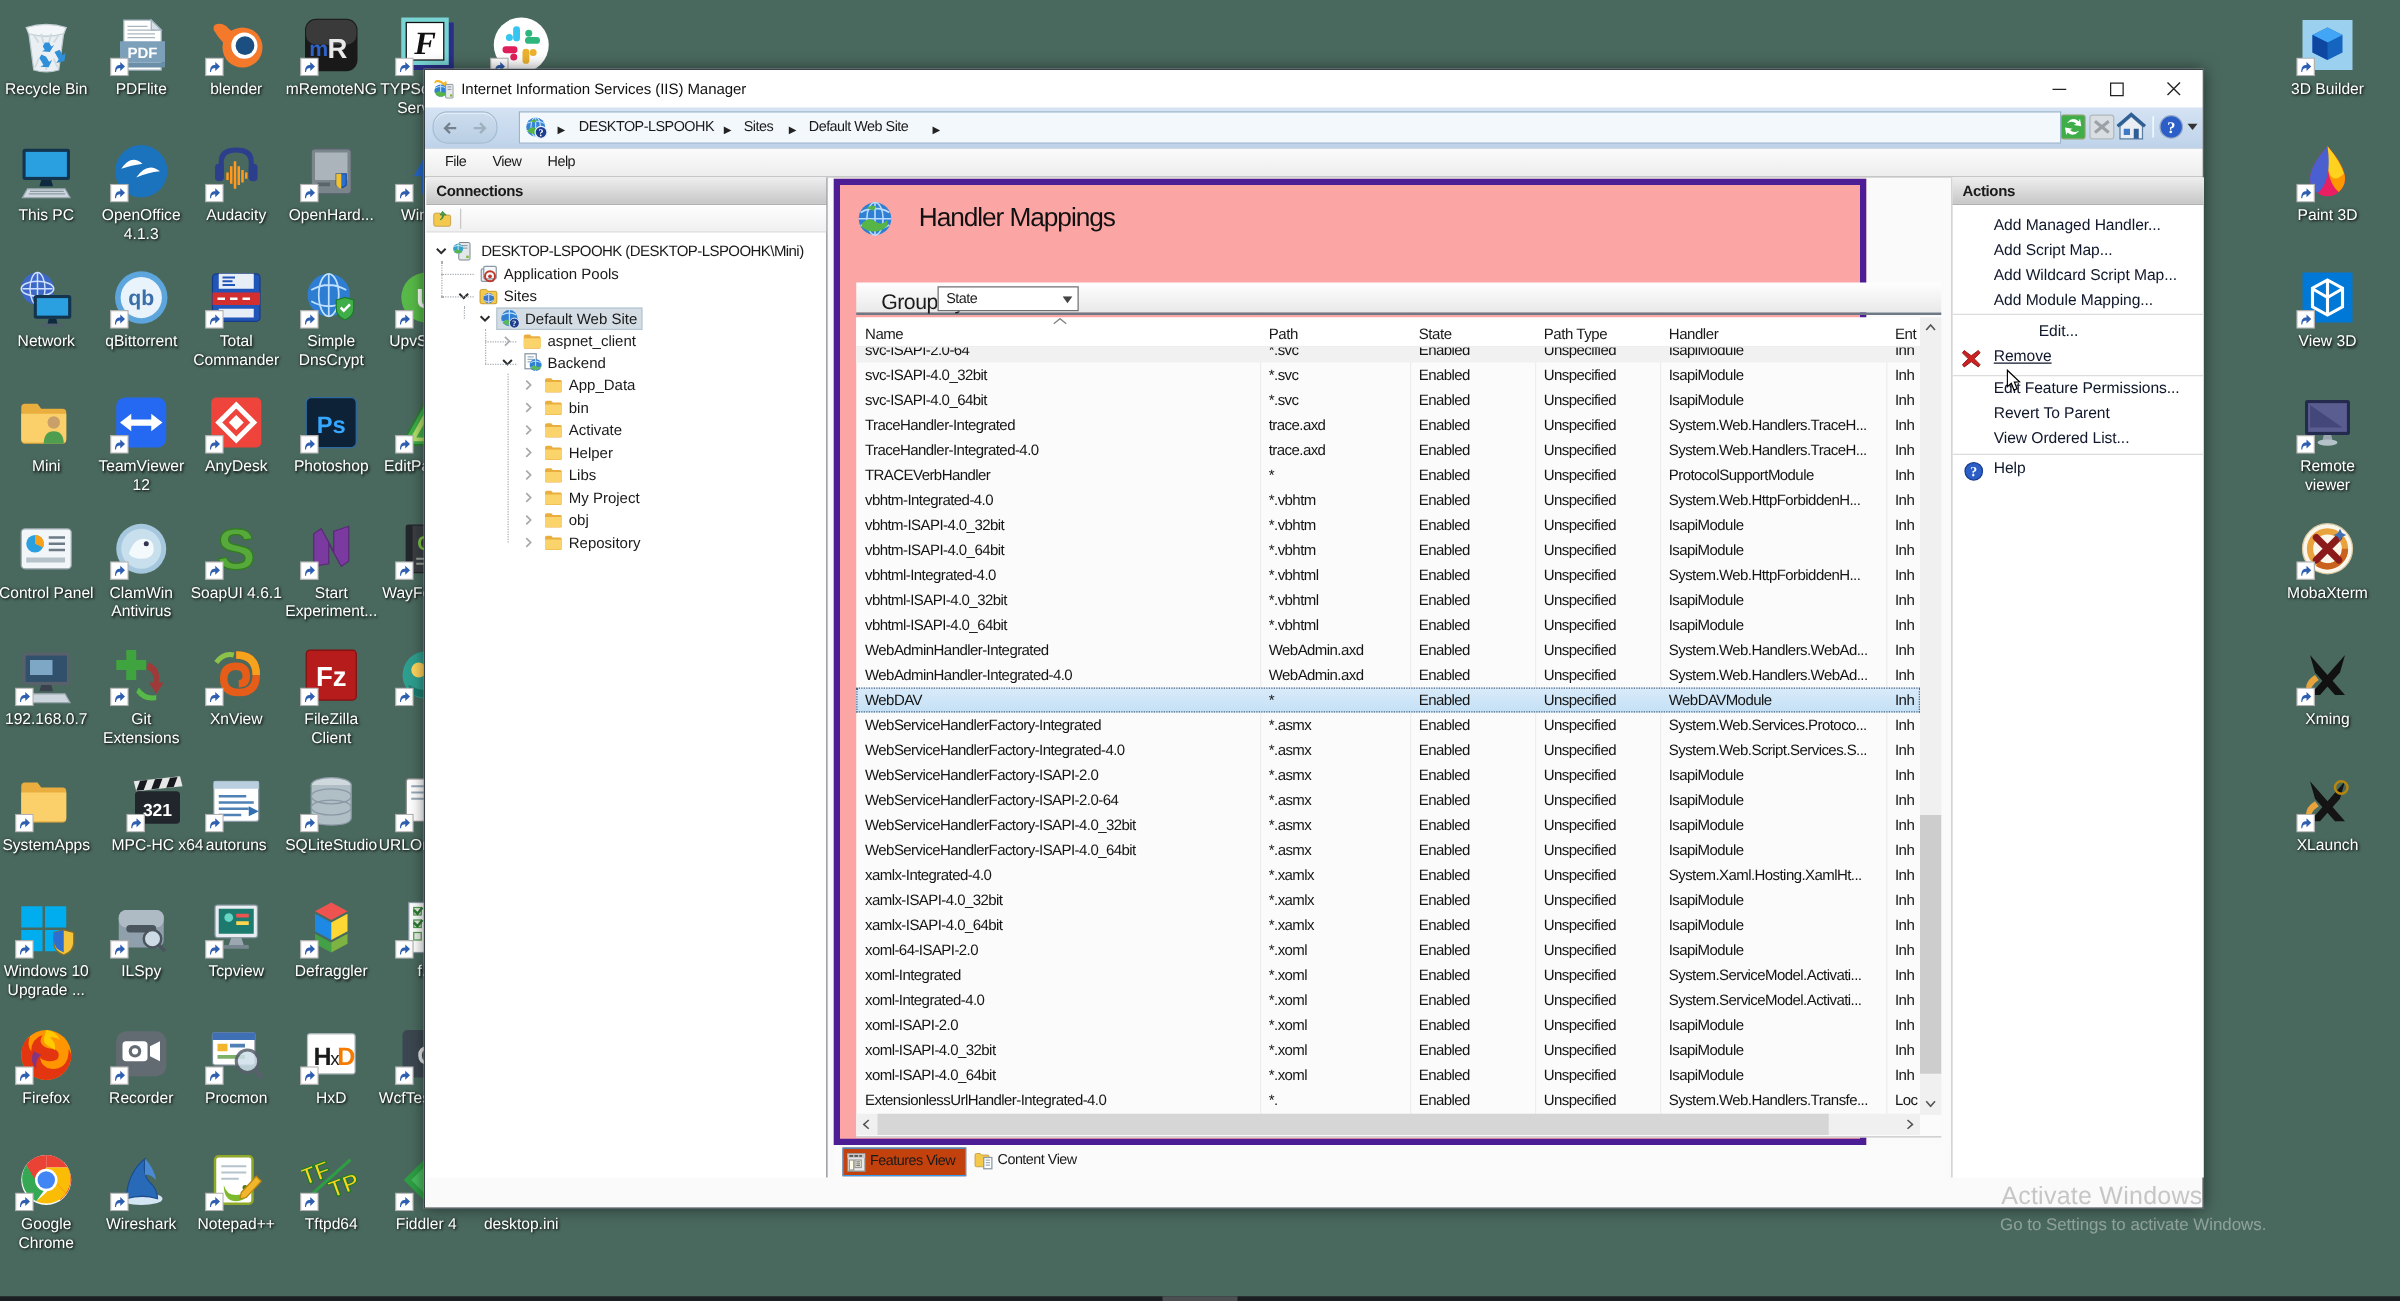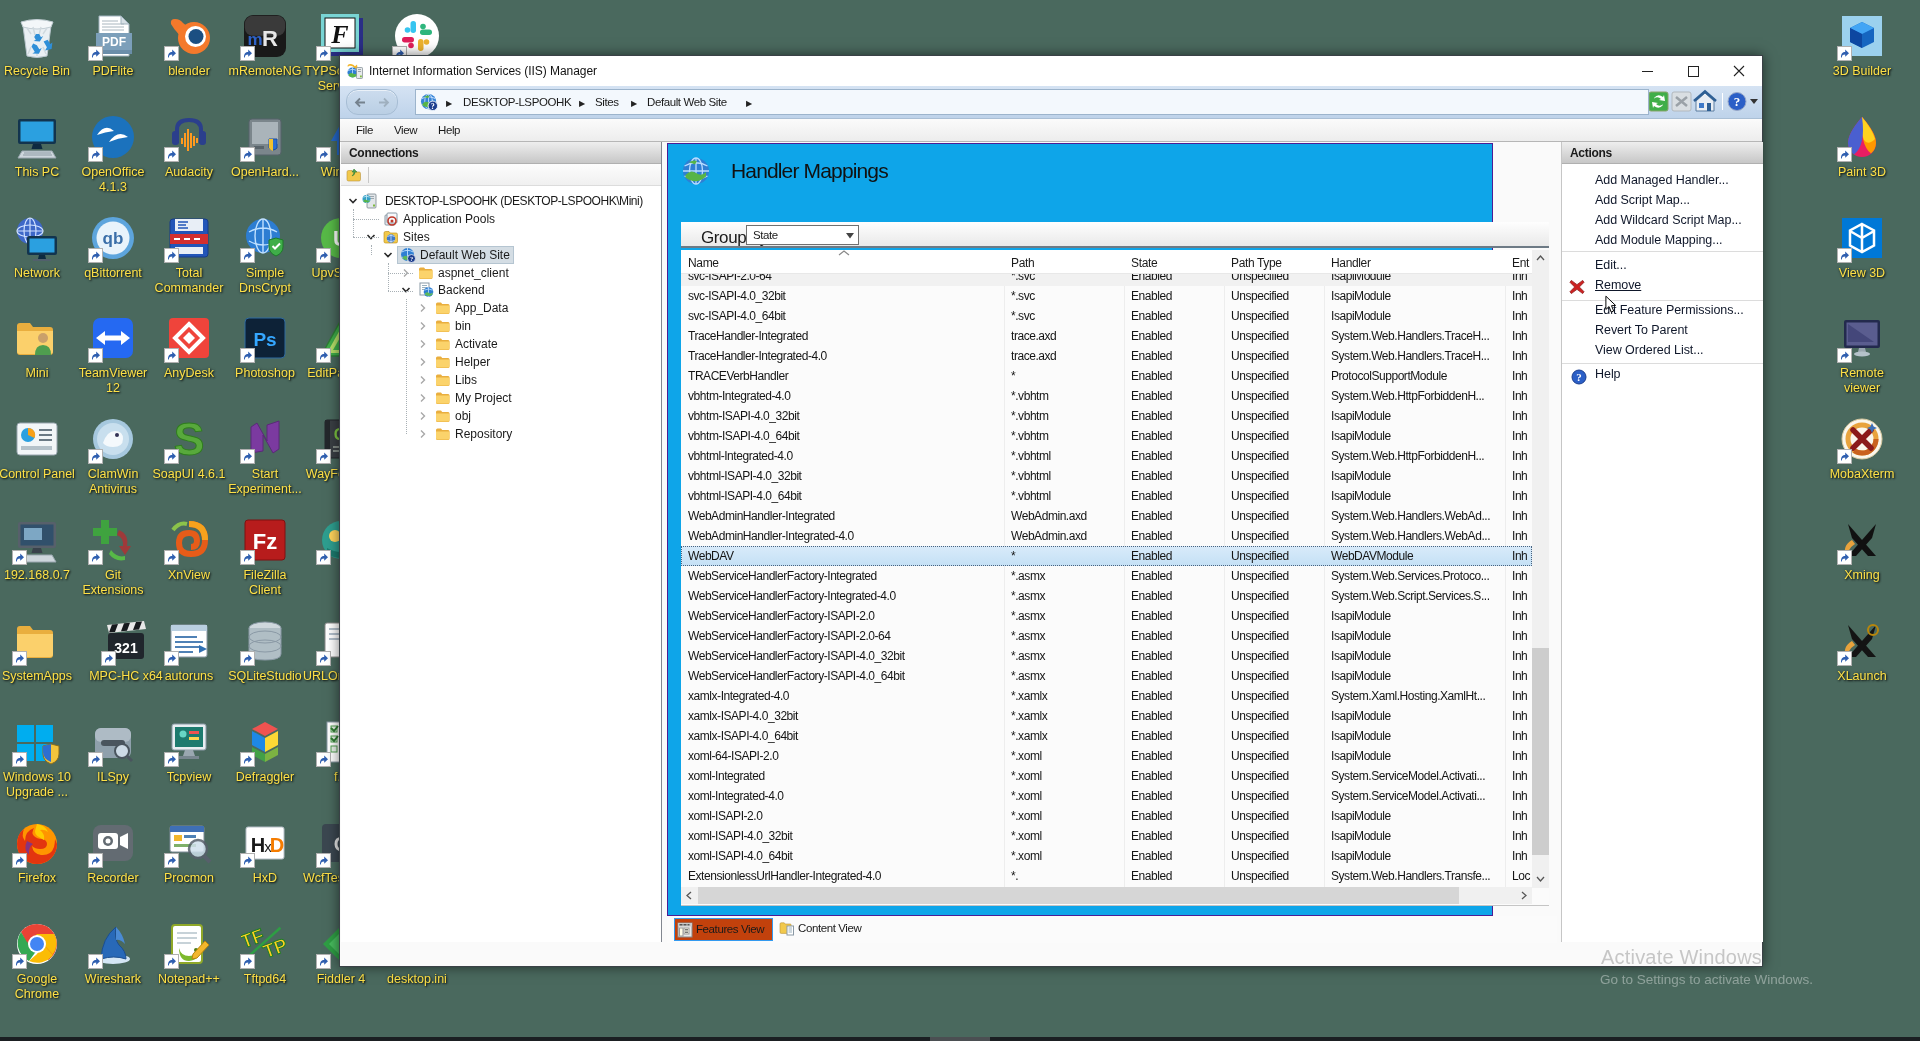--- a/index.html
+++ b/index.html
@@ -1,16 +1,16 @@
 <!DOCTYPE html>
 <html><head><meta charset="utf-8"><style>
 *{margin:0;padding:0;box-sizing:border-box}
 html,body{width:1920px;height:1041px;overflow:hidden}
 body{background:#4a695e;font-family:"Liberation Sans",sans-serif;position:relative}
-.di{position:absolute;width:76px;text-align:center;color:#fde047;font-size:12.5px;line-height:14.5px}
+.di{position:absolute;width:76px;text-align:center;color:#ffffff;font-size:12.5px;line-height:14.5px}
 .di .ib{position:relative;width:48px;height:48px;margin:0 auto}
 .di .mn{position:absolute;left:0;top:0;width:48px;height:48px}
 .di .sc{position:absolute;left:-1px;bottom:-1px;width:15px;height:15px}
 .di .lb{display:block;margin-top:4px;text-shadow:1px 1px 2px rgba(0,0,0,.85),0 0 3px rgba(0,0,0,.4)}
 #win{position:absolute;left:339px;top:55px;width:1424px;height:912px;background:#fafafa;border:1px solid #3a4146;box-shadow:0 0 12px rgba(0,0,0,.55);z-index:10}
 #tbar{position:absolute;left:0;top:0;width:100%;height:30px;background:#fff}
 #tbar .ti{position:absolute;left:7px;top:7px;width:16px;height:16px}
 #tbar .tt{position:absolute;left:29px;top:8px;font-size:12px;letter-spacing:-0.05px;color:#111}
 .cap{position:absolute;top:0;width:46px;height:30px}
 .cap svg{position:absolute;left:0;top:0;width:46px;height:30px}
@@ -23,21 +23,21 @@
 #menu{position:absolute;left:0;top:63px;width:100%;height:23px;background:linear-gradient(#fbfbfb,#ededed);border-bottom:1px solid #b6b6b6}
 #menu span{position:absolute;top:5px;font-size:11.5px;letter-spacing:-0.4px;color:#1a1a1a}
 #lpan{position:absolute;left:1px;top:86px;width:321px;height:800px;background:#fff;border-right:1px solid #828790}
 .phead{position:absolute;left:0;top:0;width:100%;height:22px;background:linear-gradient(#eee,#c7c7c7);border-bottom:1px solid #b0b0b0;font-size:12px;font-weight:bold;letter-spacing:-0.3px;color:#1a1a1a;padding:4px 0 0 8px}
 #ltool{position:absolute;left:0;top:22px;width:100%;height:22px;background:linear-gradient(#fdfdfd,#f0f0f0);border-bottom:1px solid #dcdcdc}
 .texp{position:absolute;width:10px;height:10px}
 .tico{position:absolute;width:16px;height:16px}
 .tlb{position:absolute;font-size:12px;letter-spacing:0;color:#1a1a1a;white-space:nowrap;line-height:18px}
 .tlb.rt{letter-spacing:-0.45px}
 .tsel{position:absolute;height:18px;background:#d4dde4;border:1px solid #b5c5d1}
-#cpan{position:absolute;left:327px;top:87px;width:826px;height:773px;background:#0ea5e9;border:1px solid #4c1d95}
+#cpan{position:absolute;left:327px;top:87px;width:826px;height:773px;background:#fca5a5;border:5px solid #4c1d95}
 #cpan .big{position:absolute;left:63px;top:15px;font-size:21px;letter-spacing:-0.85px;color:#111}
 #cpan .glob{position:absolute;left:14px;top:13px;width:29px;height:29px}
 #cpan .desc{position:absolute;left:16px;top:58px;font-size:12px;letter-spacing:-0.15px;color:#1a1a1a}
 #gbar{position:absolute;left:13px;top:78px;width:868px;height:26px;background:linear-gradient(#fefefe,#e9e9e9);border-bottom:2px solid #6d7a85}
 #gbar .gl{position:absolute;left:20px;top:6px;font-size:17px;letter-spacing:-0.4px;color:#1a1a1a}
 #gdrop{position:absolute;left:65px;top:3px;width:113px;height:20px;background:#fff;border:1px solid #707070;font-size:11.5px;letter-spacing:-0.4px;color:#1a1a1a;padding:3px 0 0 6px}
 #gdrop svg{position:absolute;right:4px;top:7px;width:8px;height:6px}
 #lv{position:absolute;left:13px;top:106px;width:868px;height:656px;background:#fbfbfb;border-bottom:1px solid #c5c5c5}
 #lvh{position:absolute;left:0;top:0;width:851px;height:24px;background:#fff;border-bottom:1px solid #e8e8e8}
 #lvh span{position:absolute;top:6px;font-size:12px;letter-spacing:-0.35px;color:#1a1a1a}
@@ -1509,21 +1509,21 @@
         <span>Content View</span>
       </div>
   </div>
   <div id="apan">
     <div class="phead">Actions</div>
     <span class="al" style="top:31px;">Add Managed Handler...</span>
 <span class="al" style="top:51px;">Add Script Map...</span>
 <span class="al" style="top:71px;">Add Wildcard Script Map...</span>
 <span class="al" style="top:91px;">Add Module Mapping...</span>
 <div class="asep" style="top:109px"></div>
-<span class="al" style="top:116px;">Edit...</span>
+<span class="al" style="top:116px;margin-left:36px;">Edit...</span>
 <span class="al" style="top:136px;text-decoration:underline;">Remove</span>
 <div class="asep" style="top:158px"></div>
 <span class="al" style="top:161px;">Edit Feature Permissions...</span>
 <span class="al" style="top:181px;">Revert To Parent</span>
 <span class="al" style="top:201px;">View Ordered List...</span>
 <div class="asep" style="top:221px"></div>
 <span class="al" style="top:225px;">Help</span>
     <svg style="position:absolute;left:7px;top:137px;width:16px;height:16px" viewBox="0 0 17 17">
       <path d="M2.5 1.5 L8.5 6 L14.5 1.5 L16 3.5 L11 8.5 L16 13.5 L14.5 15.5 L8.5 11 L2.5 15.5 L1 13.5 L6 8.5 L1 3.5 Z" fill="#cc2222" stroke="#8b1a1a" stroke-width="0.8"></path>
     </svg>

